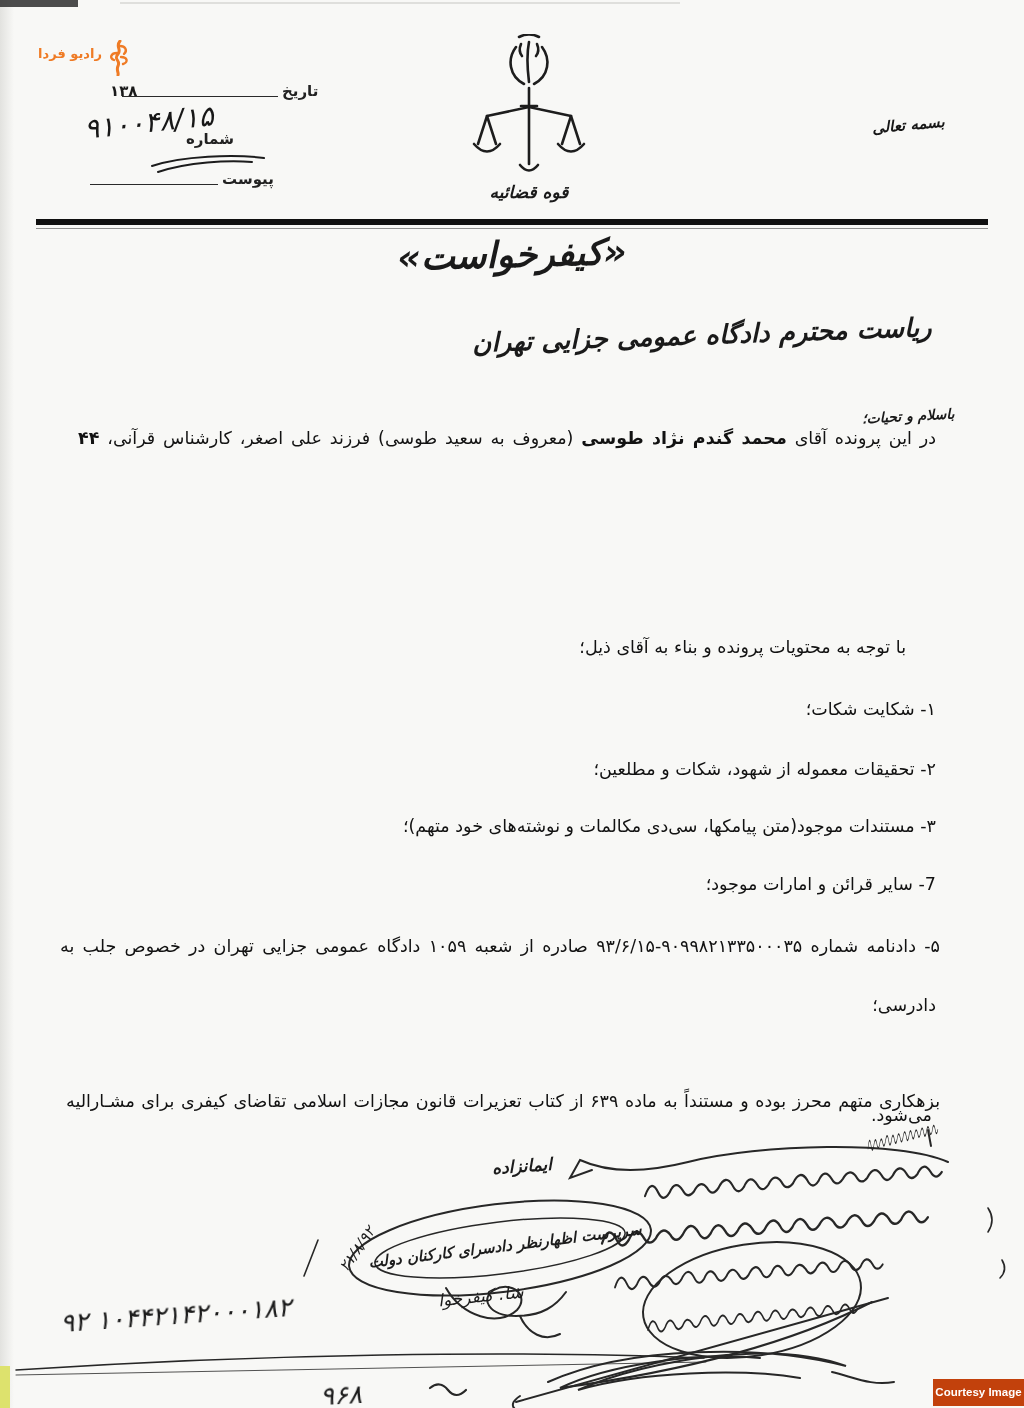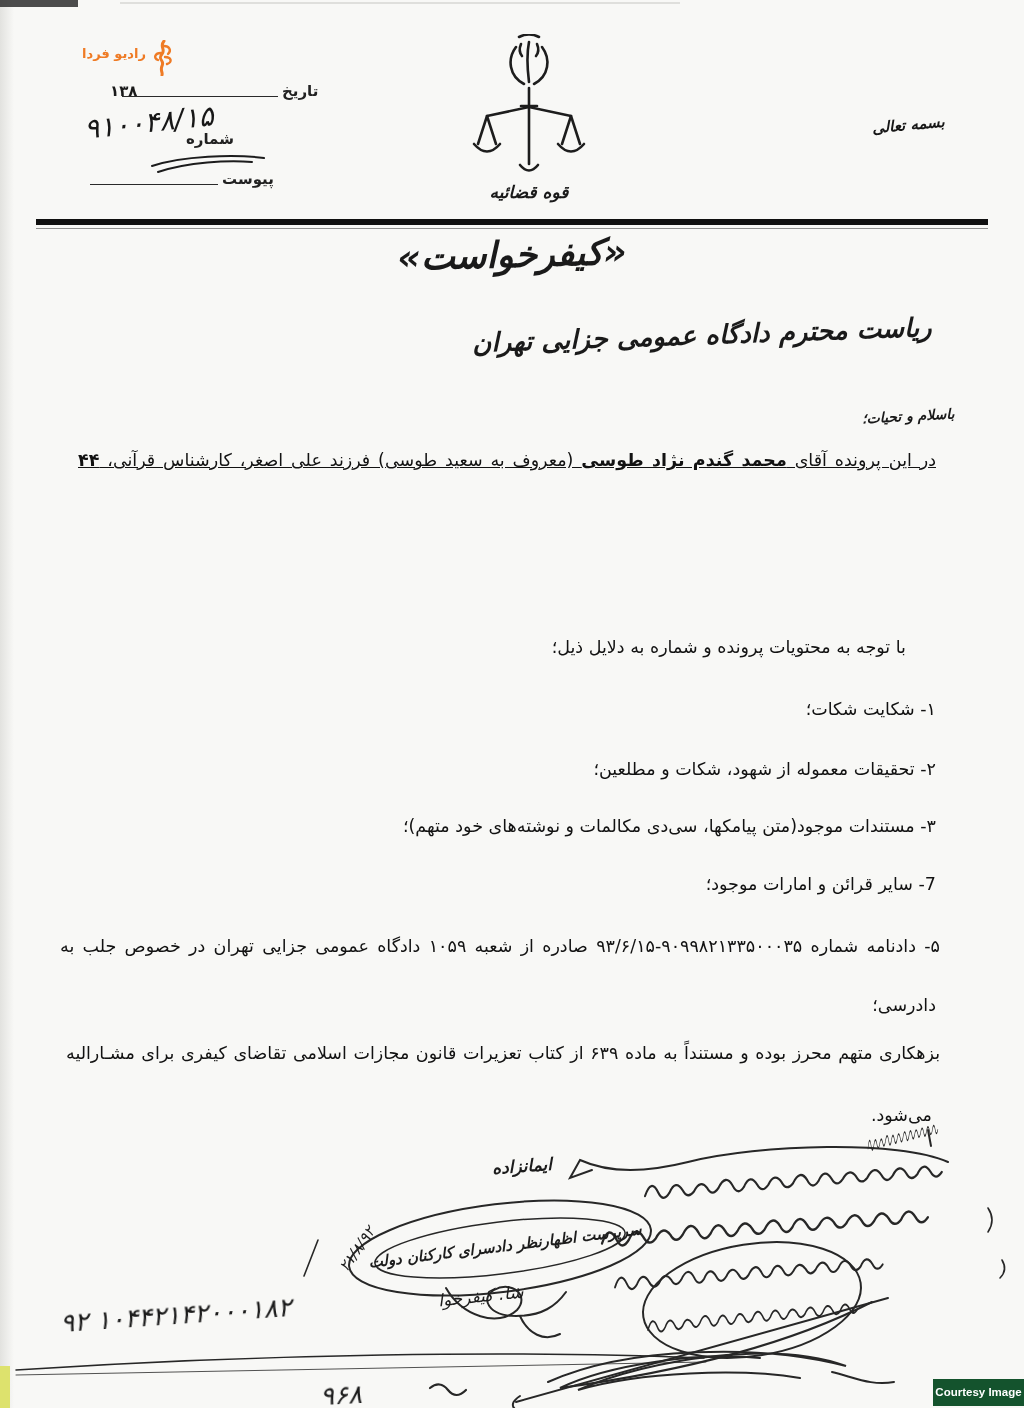--- a/index.html
+++ b/index.html
@@ -9,21 +9,21 @@
     font-family:"DejaVu Sans",sans-serif;color:#1a1a1a;
   }
   .abs{position:absolute;}
   .b{font-weight:bold;}
   
   .edge-shade{left:0;top:0;width:14px;height:1408px;background:linear-gradient(90deg,#e2e2df,rgba(255,255,255,0));}
   .top-smudge{left:0;top:0;width:78px;height:7px;background:#2e2e2e;opacity:.85;}
   .top-line{left:120px;top:2px;width:560px;height:2px;background:#cfcfcc;opacity:.6;}
   .corner-sliver{left:0;top:1366px;width:10px;height:42px;background:#dde26d;}
   
-  .logo{left:38px;top:40px;display:flex;align-items:flex-start;gap:4px;margin-left:44px;}
+  .logo{left:38px;top:40px;display:flex;align-items:flex-start;gap:4px;}
   .logo-text{font-size:13px;color:#ef7b25;font-weight:bold;padding-top:6px;}
   
   .lh-label{font-size:15px;font-weight:bold;color:#222;}
   .lh-line{height:0;border-top:1.6px solid #2a2a2a;}
   .hand{font-style:italic;color:#171717;}
   .hw-number{left:84px;top:106px;font-size:28px;transform:rotate(-6deg);letter-spacing:1px;}
   
   .emblem-wrap{left:453px;top:34px;width:152px;text-align:center;}
   .judiciary-name{font-family:"DejaVu Serif",serif;font-style:italic;font-weight:bold;font-size:17px;margin-top:2px;}
   .bismillah{left:872px;top:116px;font-size:15px;font-weight:bold;transform:rotate(-5deg);}
@@ -32,21 +32,21 @@
   .divider-thin{left:36px;top:228px;width:952px;height:1px;background:#3a3a3a;opacity:.55;}
   
   .doc-title{left:352px;top:234px;width:320px;text-align:center;font-size:36px;font-weight:bold;font-style:italic;transform:rotate(-1.5deg);}
   .addressee{right:92px;top:312px;font-size:26px;font-weight:bold;font-style:italic;white-space:nowrap;transform:rotate(-2deg);transform-origin:right center;}
   .greeting{right:70px;top:408px;font-size:14px;font-weight:bold;font-style:italic;transform:rotate(-3deg);}
   
   .bl{position:absolute;font-size:17.5px;line-height:1.5;color:#121212;white-space:nowrap;}
   .just{white-space:normal;text-align:justify;text-align-last:justify;}
   
   .hw{position:absolute;font-style:italic;color:#1c1c1c;white-space:nowrap;}
-  .courtesy{left:933px;top:1379px;width:91px;height:27px;background:#14532d;color:#fff;
+  .courtesy{left:933px;top:1379px;width:91px;height:27px;background:#c2410c;color:#fff;
     font-family:"Liberation Sans",sans-serif;font-size:11.5px;font-weight:bold;
     text-align:center;line-height:27px;direction:ltr;}
   svg{display:block;}
 </style>
 </head>
 <body>
 
 <div class="page">
 
   <div class="abs edge-shade"></div>
@@ -105,31 +105,31 @@
 
   <span class="abs hand bismillah">بسمه تعالی</span>
 
   <div class="abs divider"></div>
   <div class="abs divider-thin"></div>
 
   <div class="abs doc-title">«کیفرخواست»</div>
   <div class="abs addressee">ریاست محترم دادگاه عمومی جزایی تهران</div>
   <div class="abs greeting">باسلام و تحیات؛</div>
 
-  <div class="bl just" style="top:447px;right:88px;left:78px;text-decoration:underline;"><span>در این پرونده آقای </span><span class="b">محمد گندم نژاد طوسی</span><span> (معروف به سعید طوسی) فرزند علی اصغر، کارشناس قرآنی، </span><span class="b">۴۴</span></div>
-  <div class="bl" style="top:634px;right:118px;">با توجه به محتویات پرونده و شماره به دلایل ذیل؛</div>
+  <div class="bl just" style="top:425px;right:88px;left:78px;"><span>در این پرونده آقای </span><span class="b">محمد گندم نژاد طوسی</span><span> (معروف به سعید طوسی) فرزند علی اصغر، کارشناس قرآنی، </span><span class="b">۴۴</span></div>
+  <div class="bl" style="top:634px;right:118px;">با توجه به محتویات پرونده و بناء به آقای ذیل؛</div>
 
   <div class="bl" style="top:696px;right:88px;">۱- شکایت شکات؛</div>
   <div class="bl" style="top:756px;right:88px;">۲- تحقیقات معموله از شهود، شکات و مطلعین؛</div>
   <div class="bl" style="top:813px;right:88px;">۳- مستندات موجود(متن پیامکها، سی‌دی مکالمات و نوشته‌های خود متهم)؛</div>
   <div class="bl" style="top:871px;right:88px;">7- سایر قرائن و امارات موجود؛</div>
   <div class="bl just" style="top:920px;right:84px;left:60px;margin-top:13px;">۵- دادنامه شماره ۹۰۹۹۸۲۱۳۳۵۰۰۰۳۵-۹۳/۶/۱۵ صادره از شعبه ۱۰۵۹ دادگاه عمومی جزایی تهران در خصوص جلب به</div>
   <div class="bl" style="top:992px;right:88px;">دادرسی؛</div>
 
-  <div class="bl just" style="top:1040px;right:84px;left:66px;">بزهکاری متهم محرز بوده و مستنداً به ماده ۶۳۹ از کتاب تعزیرات قانون مجازات اسلامی تقاضای کیفری برای مشـارالیه</div>
+  <div class="bl just" style="top:1088px;right:84px;left:66px;">بزهکاری متهم محرز بوده و مستنداً به ماده ۶۳۹ از کتاب تعزیرات قانون مجازات اسلامی تقاضای کیفری برای مشـارالیه</div>
   <div class="bl" style="top:1102px;right:92px;">می‌شود.</div>
 
   <div class="abs" style="left:0;top:1120px;">
     <svg width="1024" height="288" viewBox="0 0 1024 288">
       <defs>
         <path id="wave" d="M0 14 q6 -16 13 -3 q5 9 11 0 q6 -12 13 -2 q5 8 11 1 q6 -11 13 -3 q5 8 11 0 q7 -13 14 -2 q5 9 11 1 q6 -12 13 -2 q5 8 11 0 q6 -11 13 -2 q5 8 11 1 q7 -13 14 -3 q5 9 11 1 q6 -12 13 -2 q5 8 11 0 q6 -10 13 -2 q5 8 11 1 q7 -12 14 -2 q5 8 11 0 q6 -11 13 -2 q5 8 11 1 q6 -12 13 -2 q5 8 11 0"></path>
       </defs>
       <g fill="none" stroke="#1c1c1c" stroke-width="2" stroke-linecap="round" opacity="0.95">
 
         <use href="#wave" transform="translate(868,16) scale(0.24,0.9)" vector-effect="non-scaling-stroke"></use>

